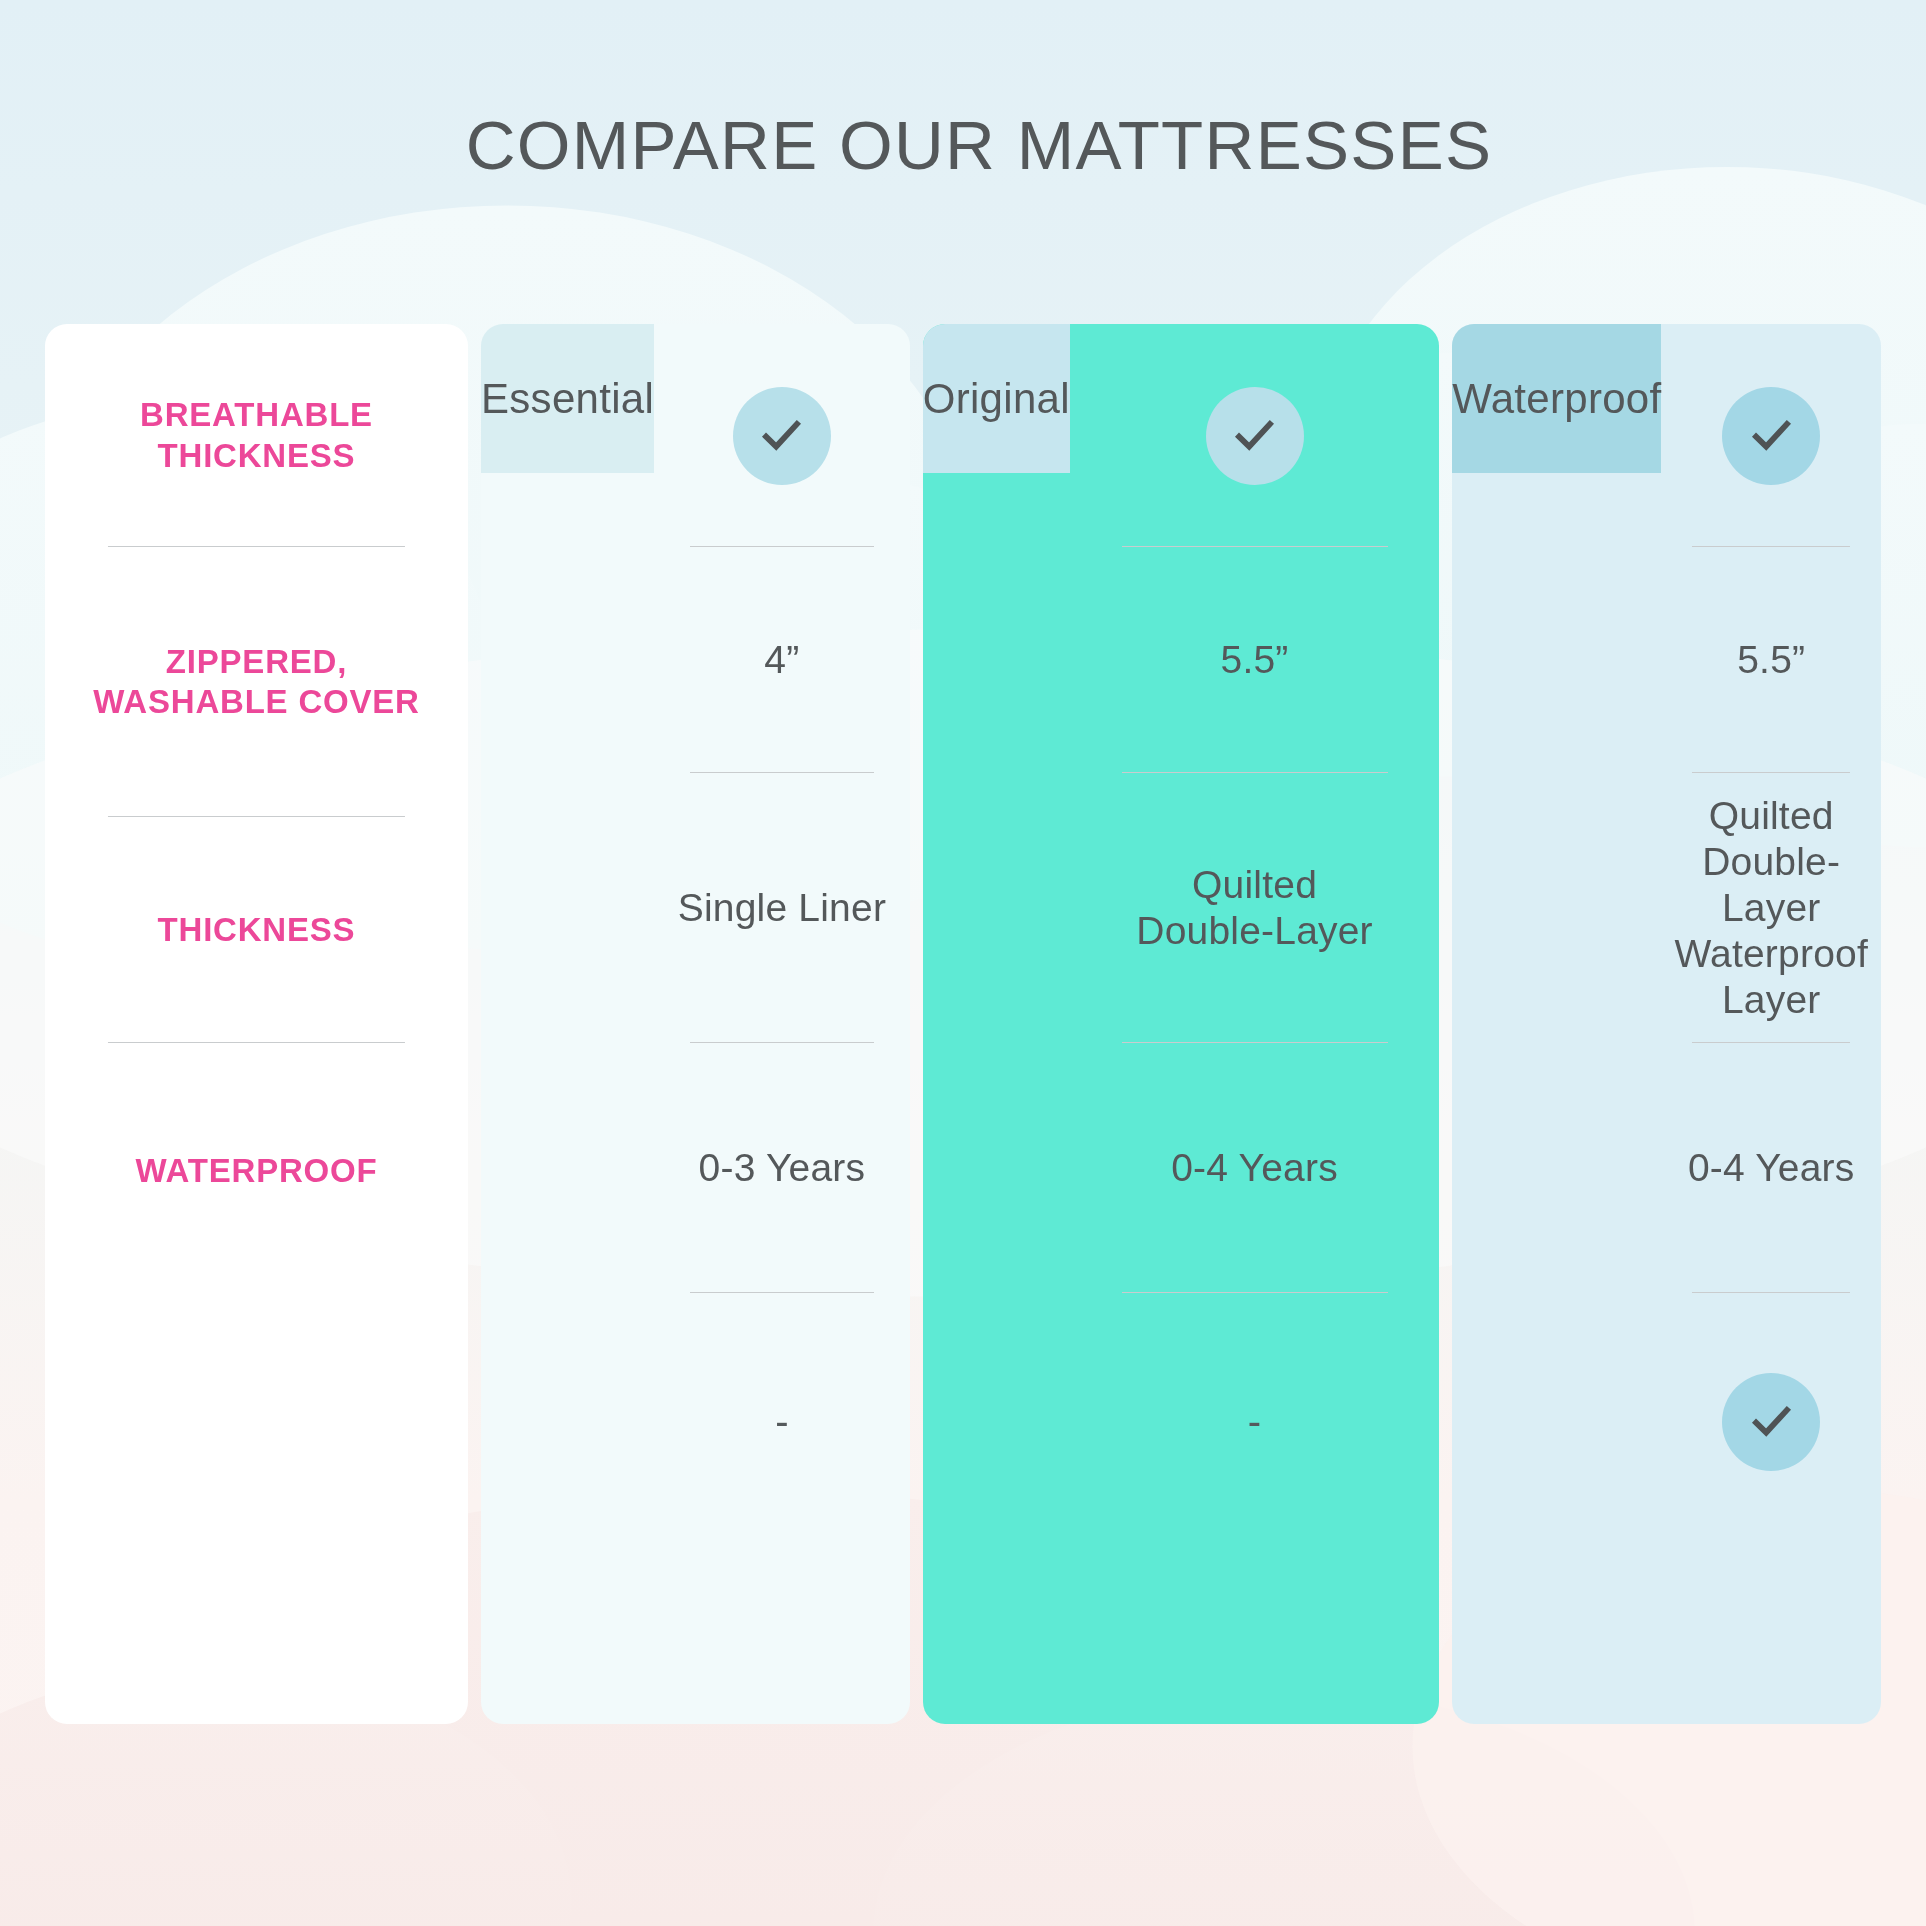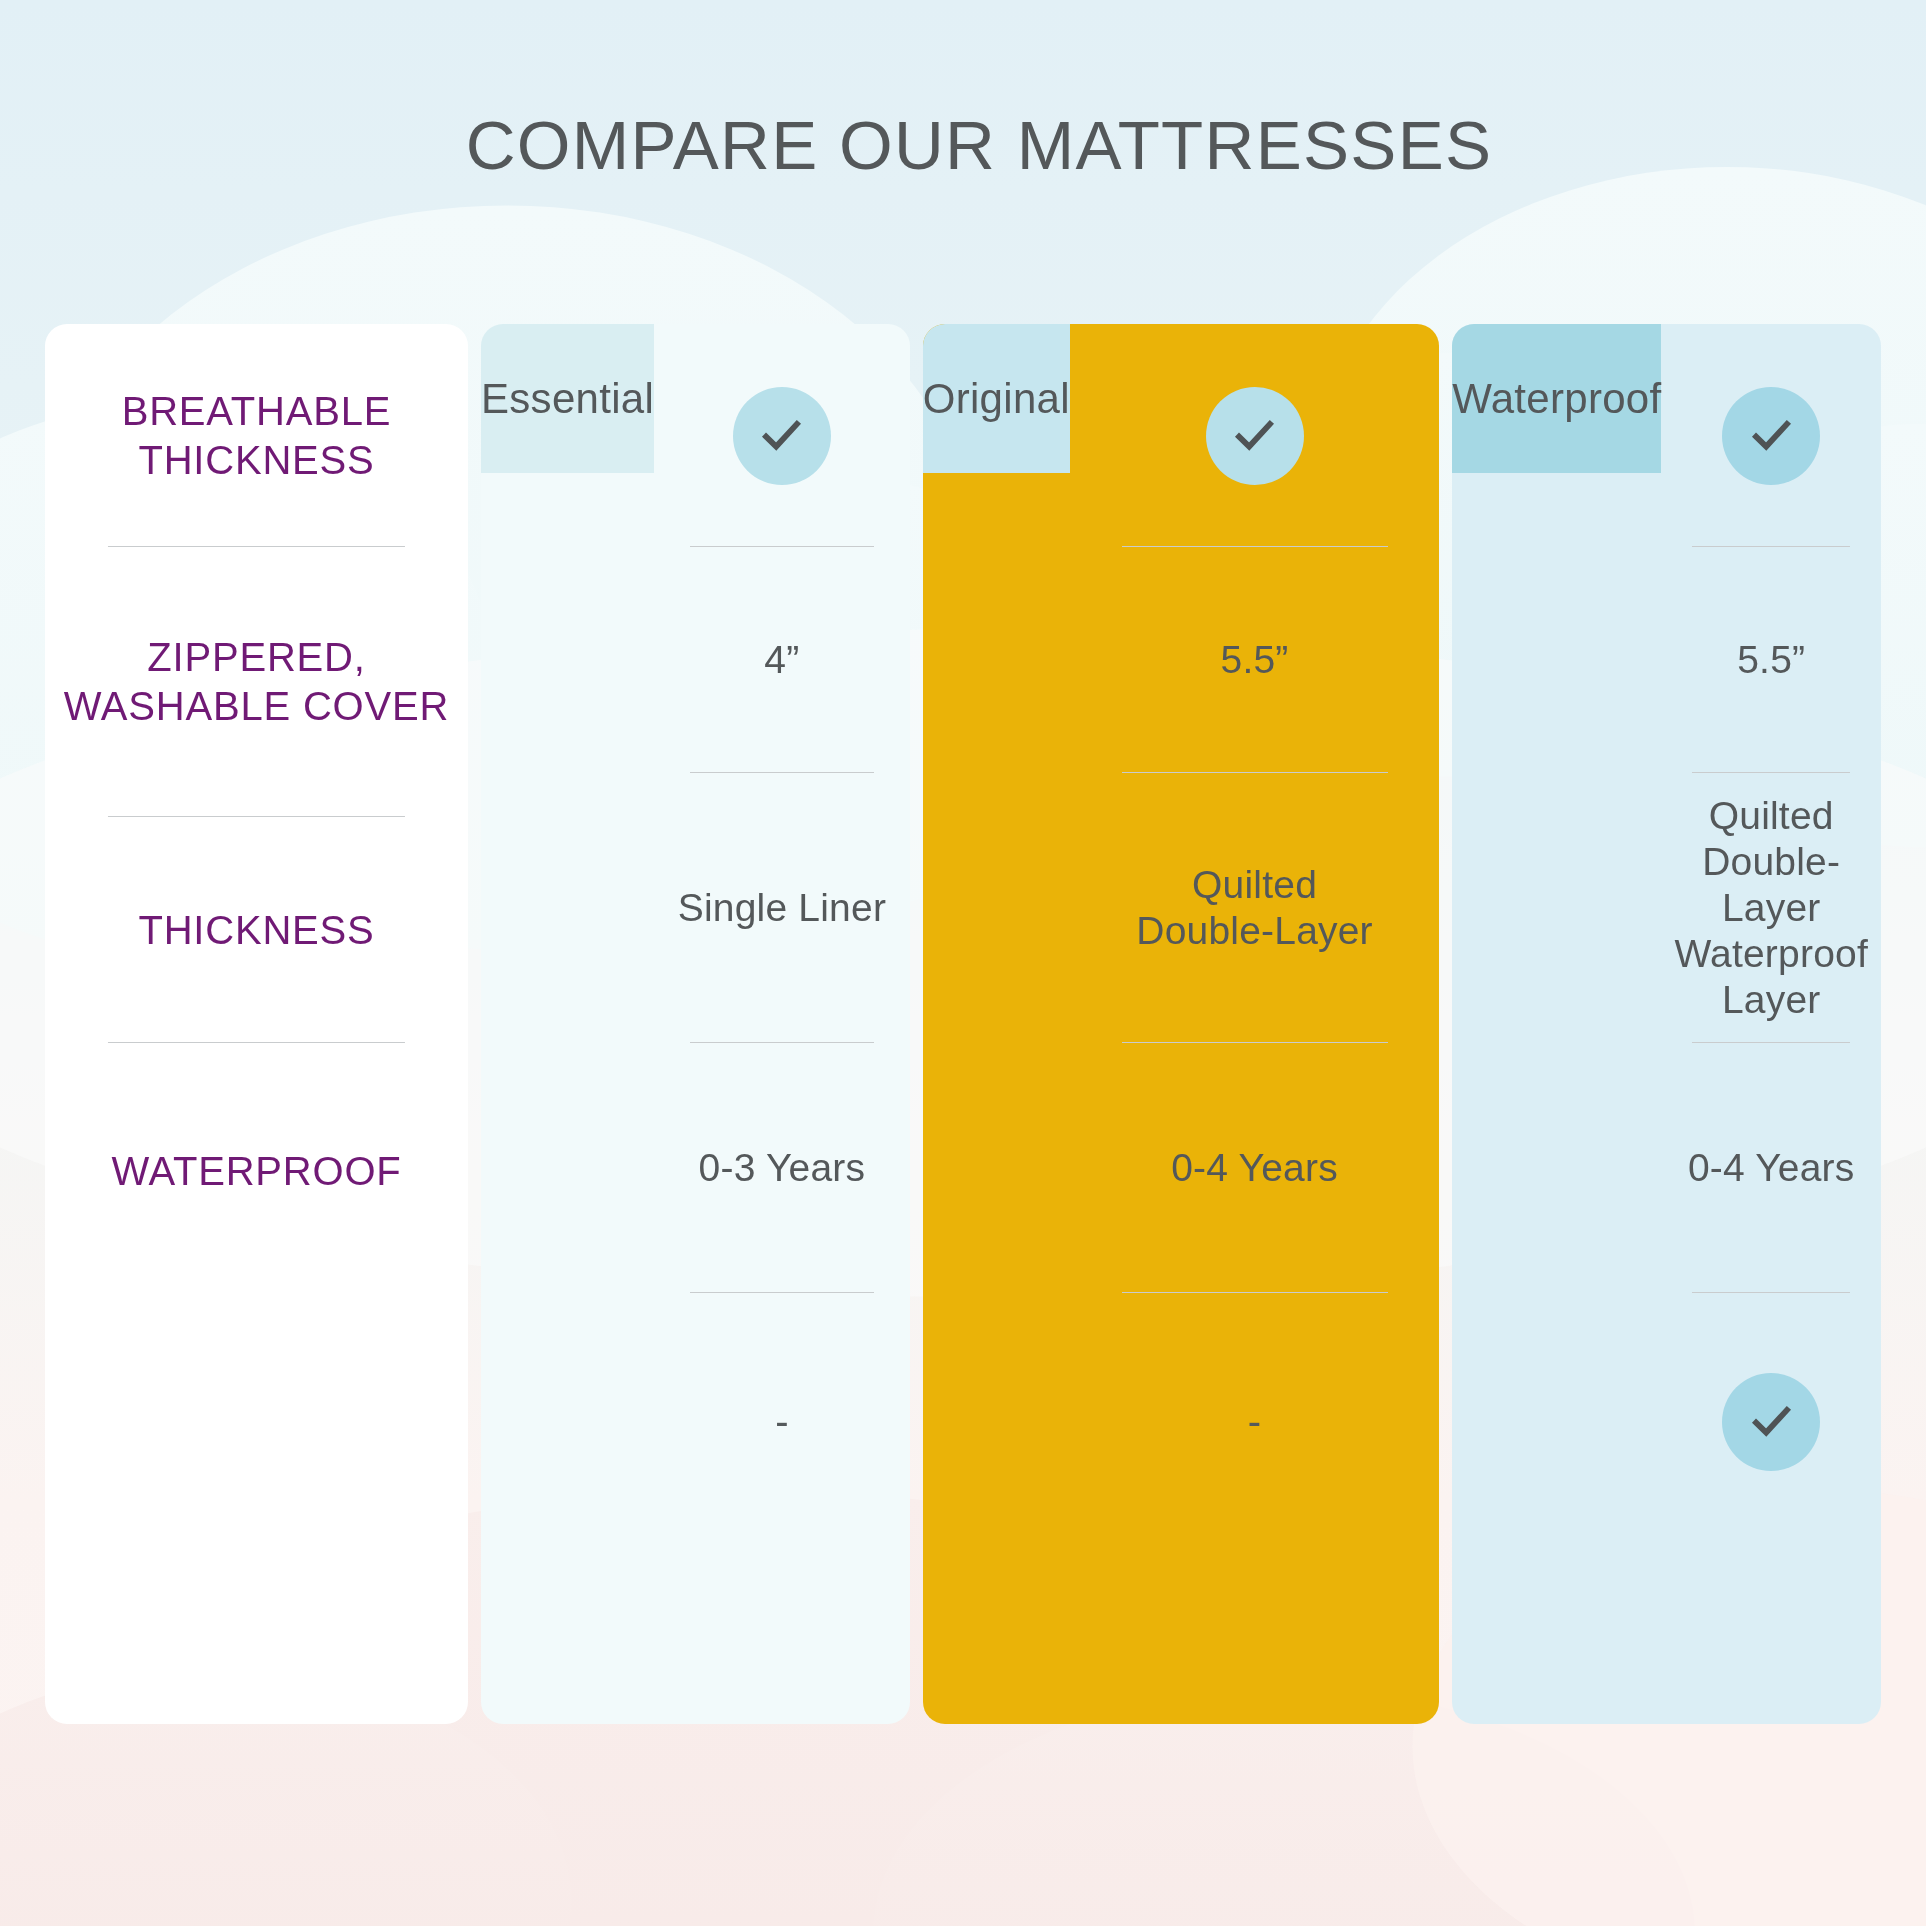--- a/index.html
+++ b/index.html
@@ -57,21 +57,21 @@
   .col {
     position: relative;
     border-radius: 22px;
     display: flex;
     flex-direction: row;
     overflow: hidden;
   }
 
   .col-labels { width: 443px; background: #ffffff; }
   .col-essential { width: 449px; background: #f2fafb; }
-  .col-original { width: 541px; background: #eab308; }
+  .col-original { width: 541px; background: #5eead4; }
   .col-waterproof { width: 449px; background: #dbeef5; }
 
   
   .col-header {
     height: 149px;
     display: flex;
     align-items: center;
     justify-content: center;
     font-size: 42px;
     font-weight: 400;
@@ -114,23 +114,23 @@
     left: 50%;
     transform: translateX(-50%);
     width: 72%;
     height: 1.3px;
     background: #c9ccce;
   }
   .col-labels .cell.divided::after { width: 70%; }
 
   
   .row-label {
-    font-size: 40px;
-    font-weight: 400;
-    color: #701a75;
+    font-size: 33px;
+    font-weight: 700;
+    color: #ec4899;
     letter-spacing: 0.8px;
     line-height: 1.22;
   }
 
   
   .cell-value {
     font-size: 39px;
     font-weight: 400;
     color: #54585a;
     line-height: 1.18;

